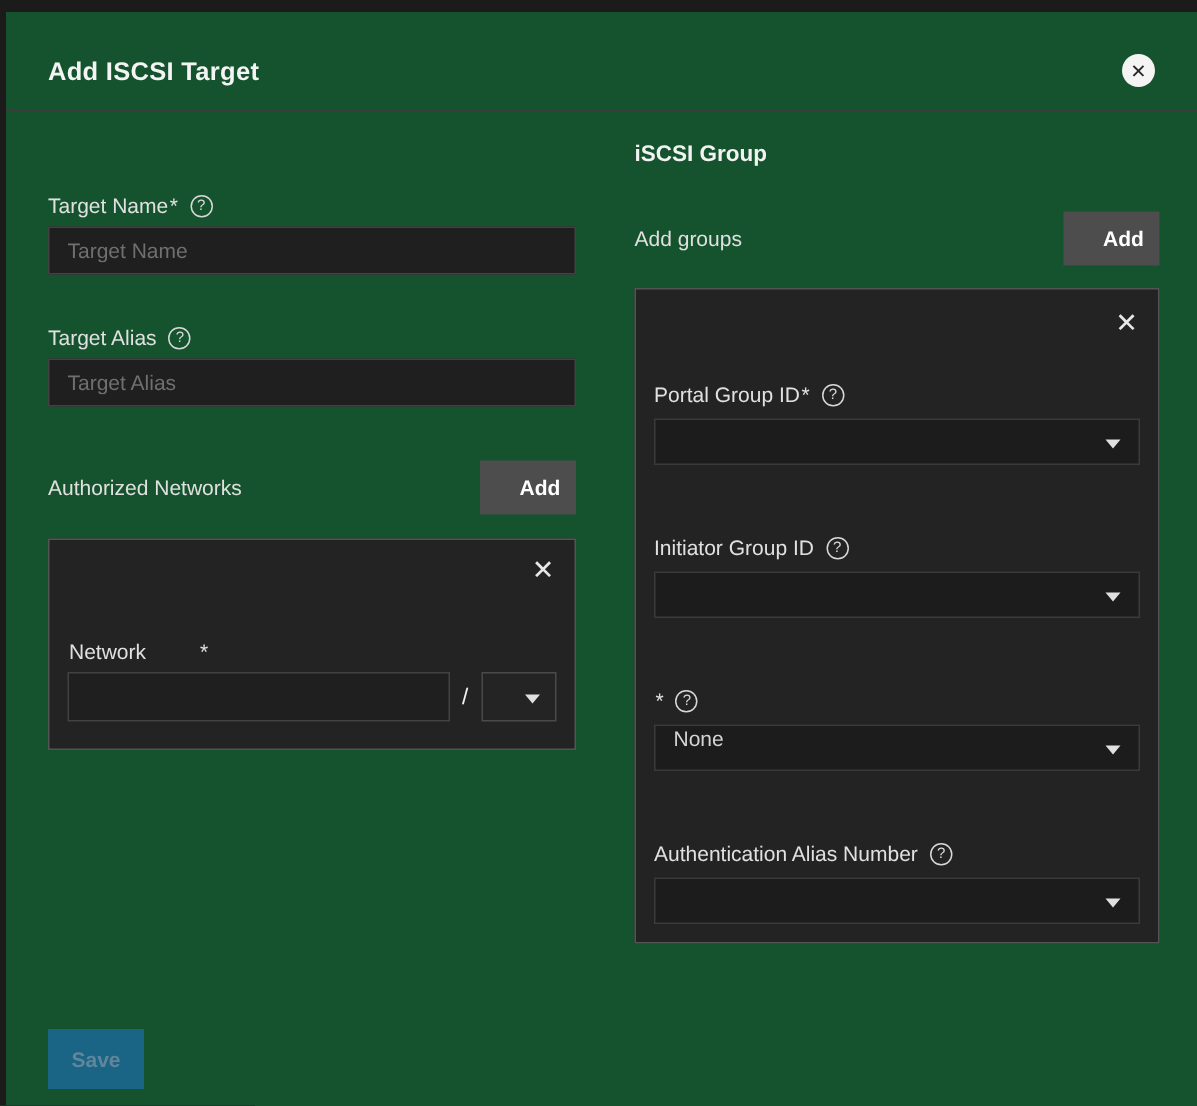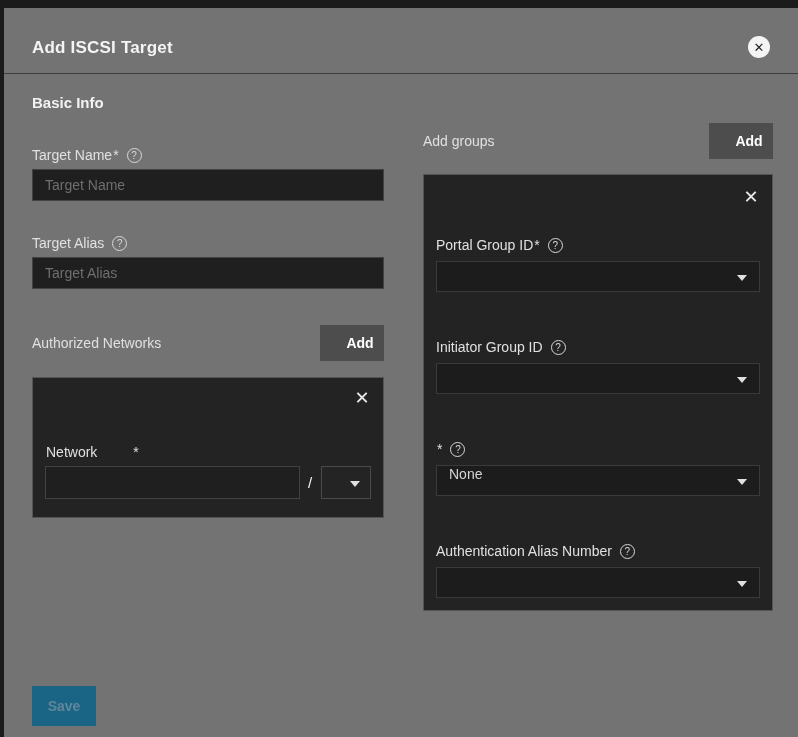--- a/index.html
+++ b/index.html
@@ -6,21 +6,21 @@
   html, body { width: 798px; height: 737px; }
   body {
     background: #1b1b1b;
     font-family: "Liberation Sans", "DejaVu Sans", sans-serif;
     overflow: hidden;
     position: relative;
   }
   .modal {
     position: absolute;
     left: 4px; top: 8px; right: 0; bottom: 0;
-    background: #737373;
+    background: #14532d;
   }
   
   .modal-header {
     position: relative;
     height: 66px;
     border-bottom: 1px solid #3d3d3d;
   }
   .modal-title {
     position: absolute;
     left: 28px; top: 30px;
@@ -209,21 +209,20 @@
 <div class="modal">
 
   <div class="modal-header">
     <div class="modal-title">Add ISCSI Target</div>
     <div class="header-close">
       <span>✕</span>
     </div>
   </div>
 
   <div class="col col-left">
-    <div class="section-heading">Basic Info</div>
 
     <div class="group-tn">
       <div class="label-row">
         <span class="field-label">Target Name</span>
         <span class="required-mark">*</span>
         <span class="help-icon">?</span>
       </div>
       <input class="text-input" type="text" placeholder="Target Name" style="">
     </div>
 
@@ -253,20 +252,21 @@
         <span class="slash-sep">/</span>
         <div class="select-box mini-select">
           <span class="select-value"></span>
           <span class="select-caret"></span>
         </div>
       </div>
     </div>
   </div>
 
   <div class="col col-right">
+    <div class="section-heading">iSCSI Group</div>
 
     <div class="add-row add-row-right">
       <span class="field-label">Add groups</span>
       <button class="add-button">Add</button>
     </div>
 
     <div class="card card-right">
       <div class="card-close-row">
         <span class="card-close">✕</span>
       </div>

